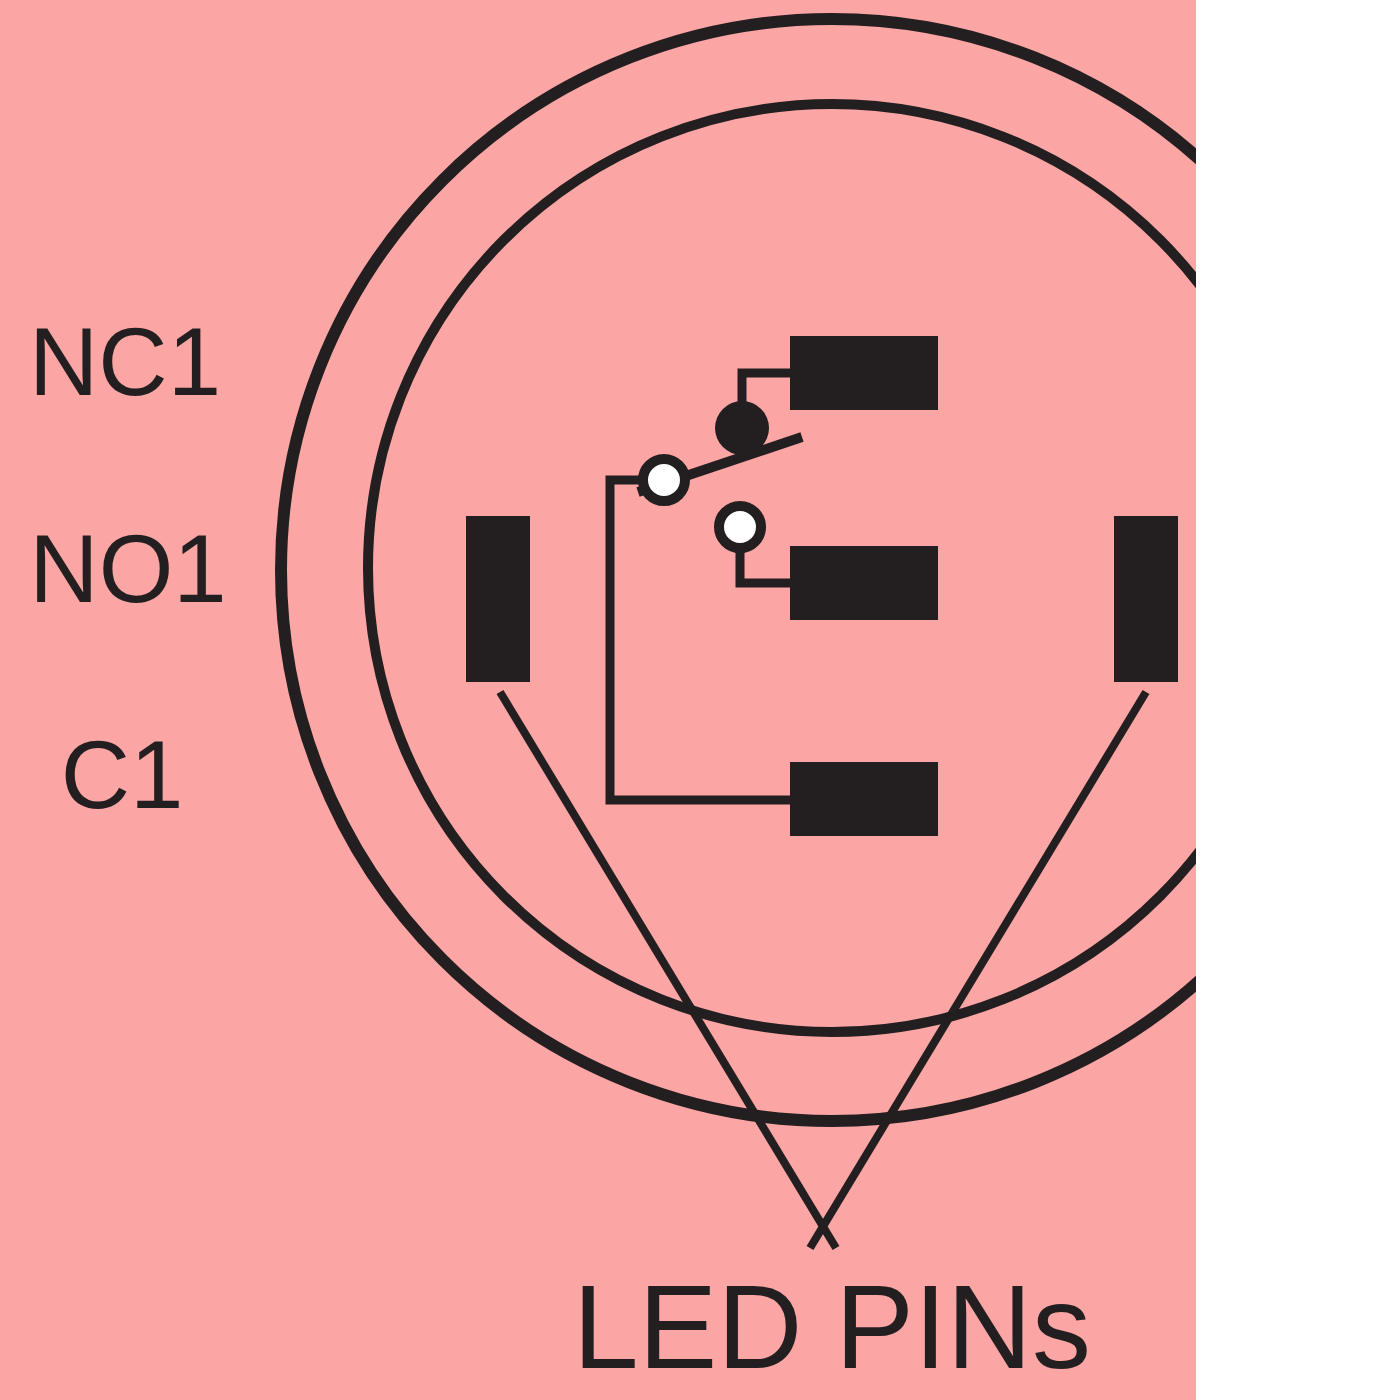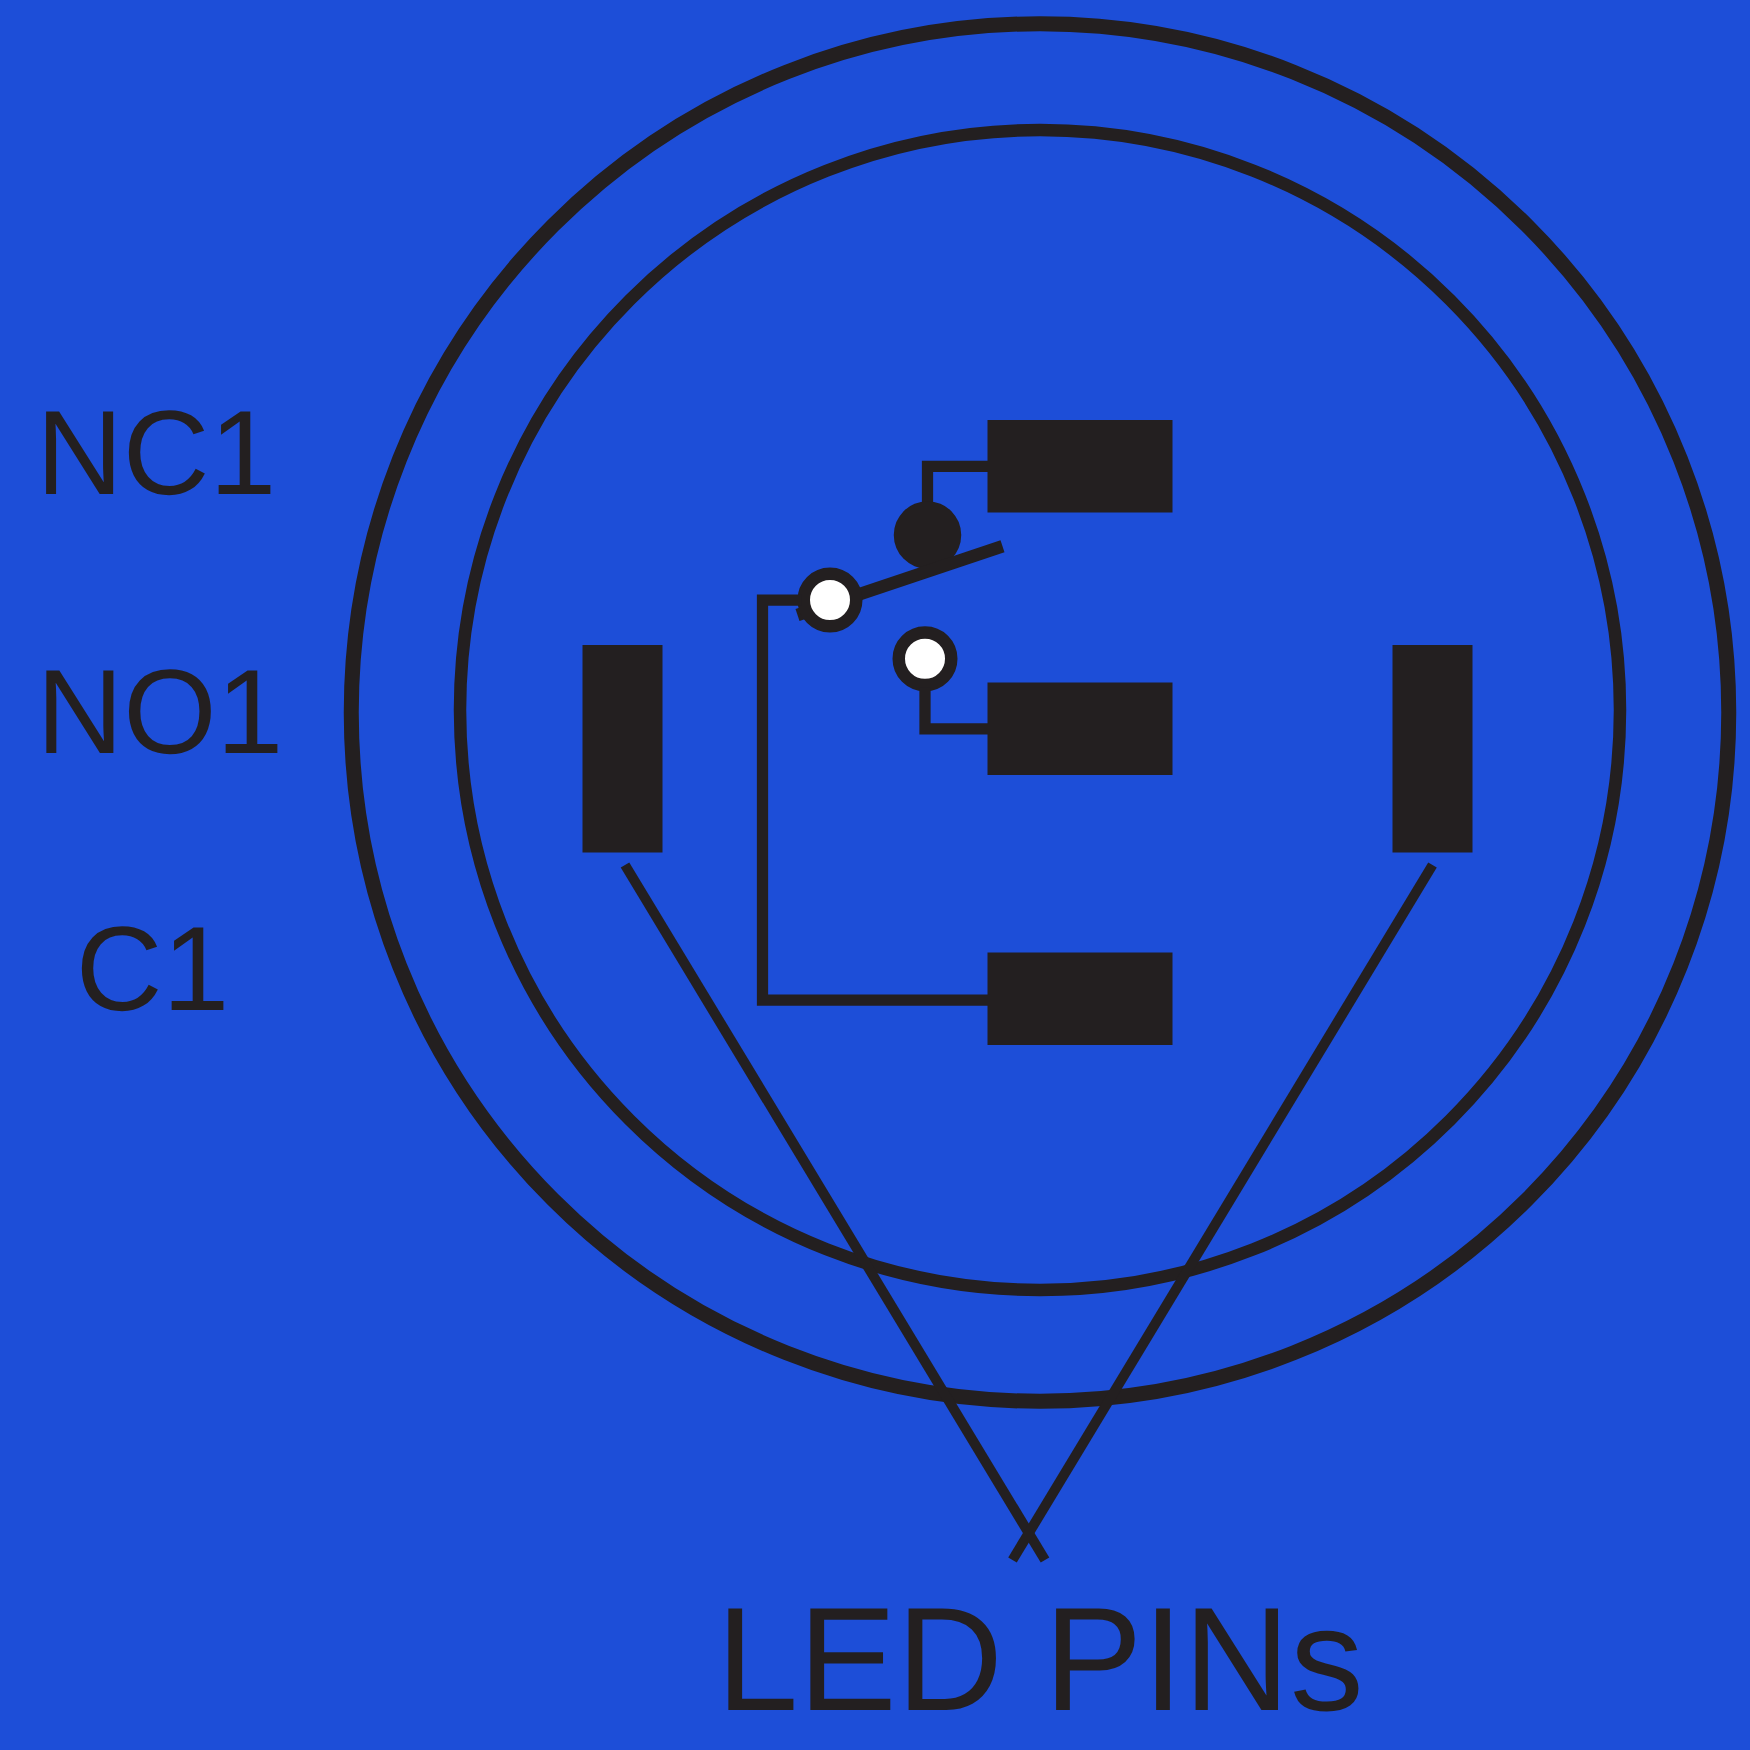--- a/index.html
+++ b/index.html
@@ -1,23 +1,23 @@
 <!DOCTYPE html>
 <html style="--ink: #231f20;"><head>
 <meta charset="utf-8">
 <style>
   html, body {
     margin: 0;
     padding: 0;
     background: #ffffff;
   }
   .stage {
-    width: 1400px;
+    width: 1196px;
     height: 1400px;
-    background: #1d4ed8;
+    background: #fca5a5;
     position: relative;
     overflow: hidden;
     font-family: "Liberation Sans", sans-serif;
   }
   svg { display: block; }
   .stroke { stroke: var(--ink, #231f20); fill: none; }
   .fill   { fill: var(--ink, #231f20); stroke: none; }
   .contact { fill: #ffffff; stroke: var(--ink, #231f20); }
   text {
     fill: var(--ink, #231f20);

